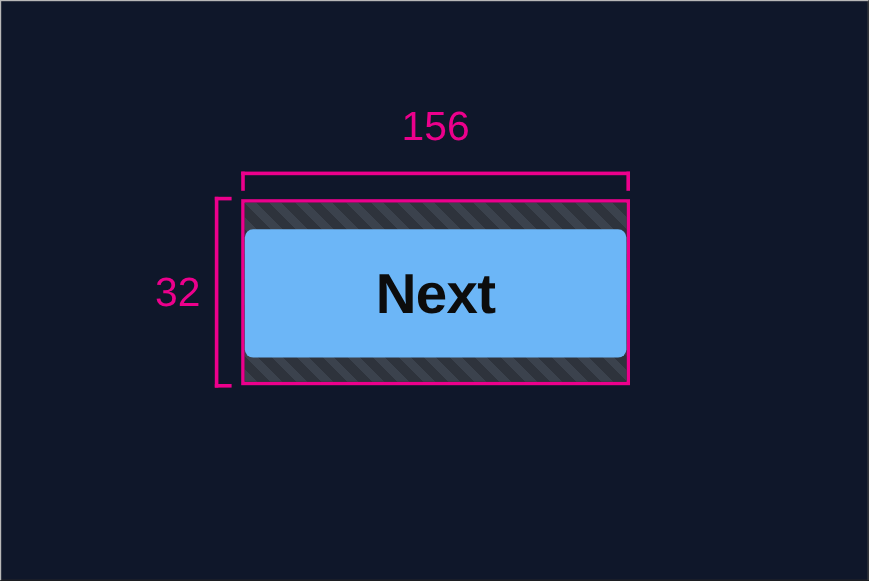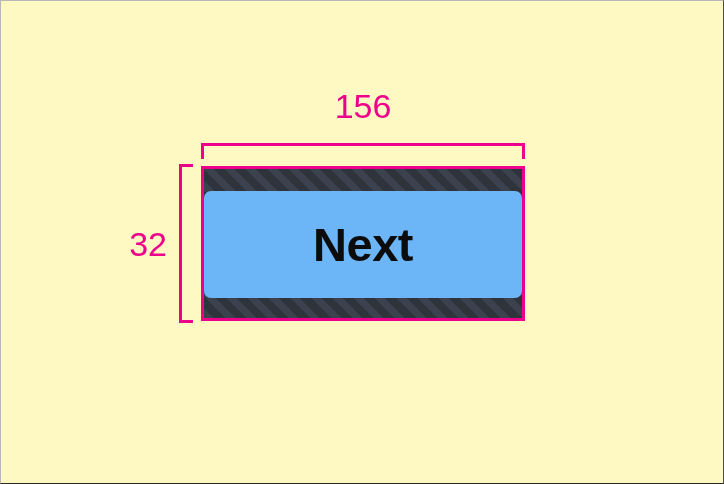--- a/index.html
+++ b/index.html
@@ -6,21 +6,21 @@
   html, body {
     margin: 0;
     padding: 0;
     background: #000000;
   }
 
   #canvas {
     position: relative;
     width: 724px;
     height: 484px;
-    background: #fef9c3;
+    background: #0f172a;
     overflow: hidden;
     box-sizing: border-box;
     border-top: 1px solid #b8b8b8;
     border-left: 1px solid #b8b8b8;
     border-right: 1px solid #4a4a4a;
     border-bottom: 1px solid #2a2a2a;
     font-family: "Liberation Sans", "DejaVu Sans", sans-serif;
   }
 
   

